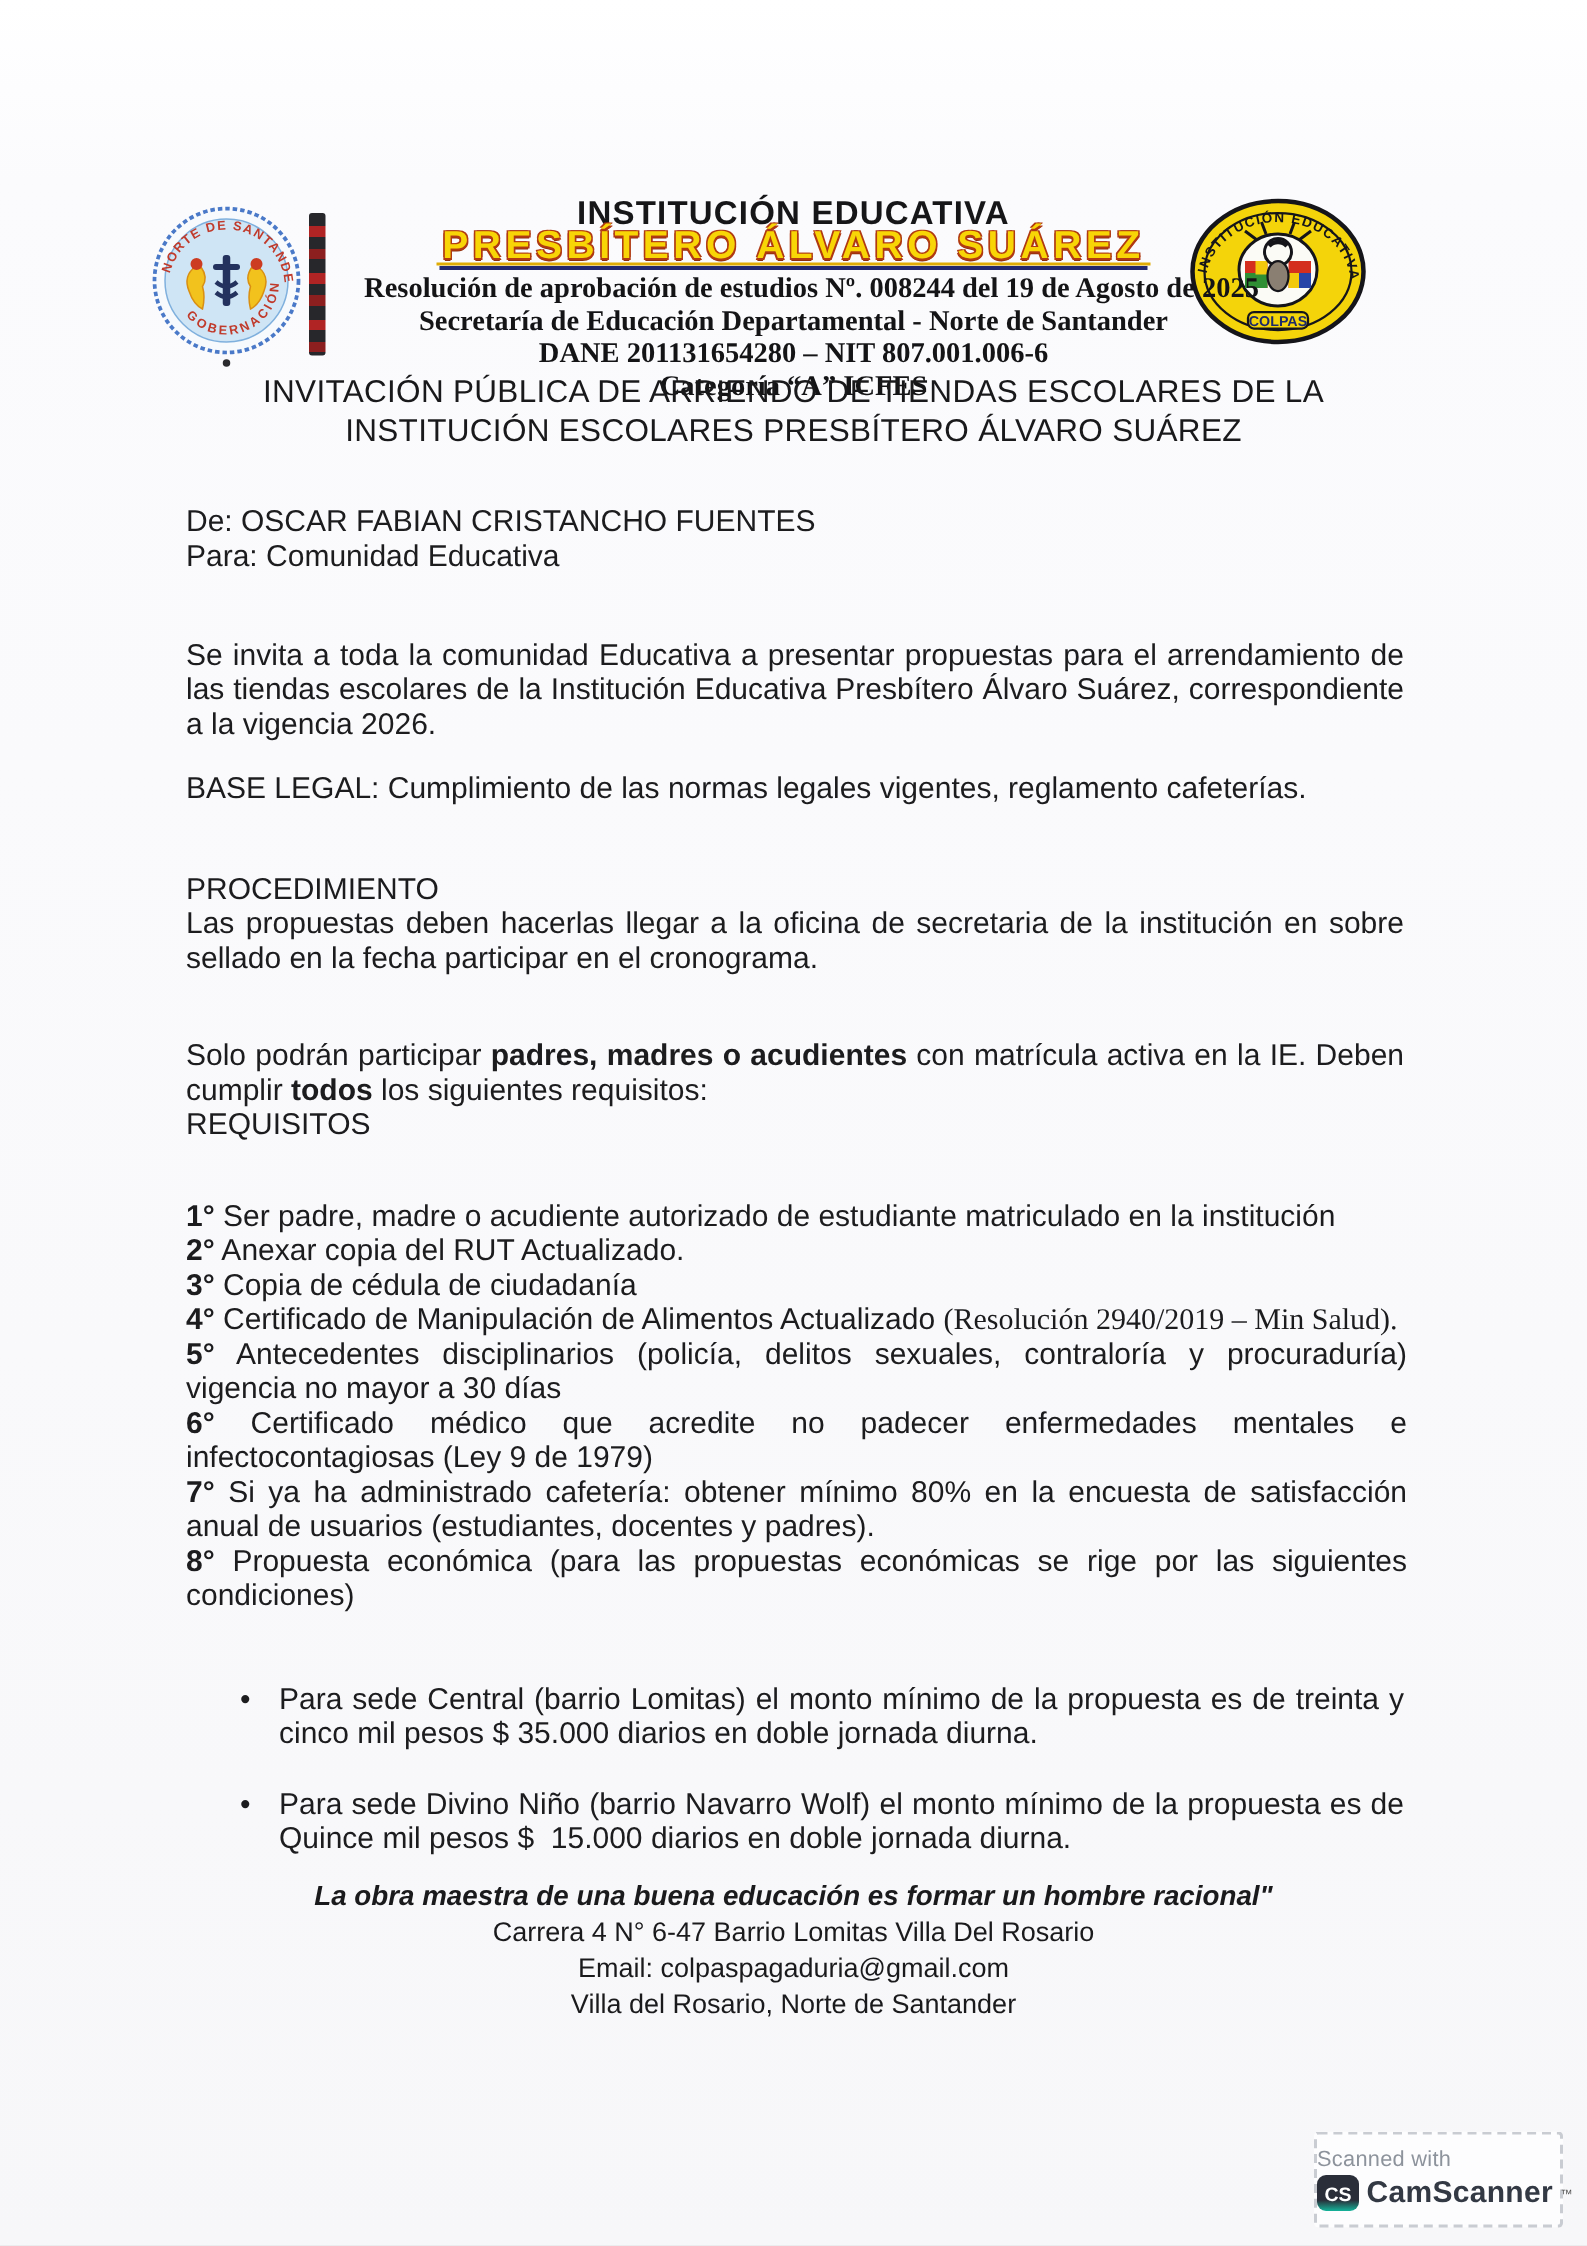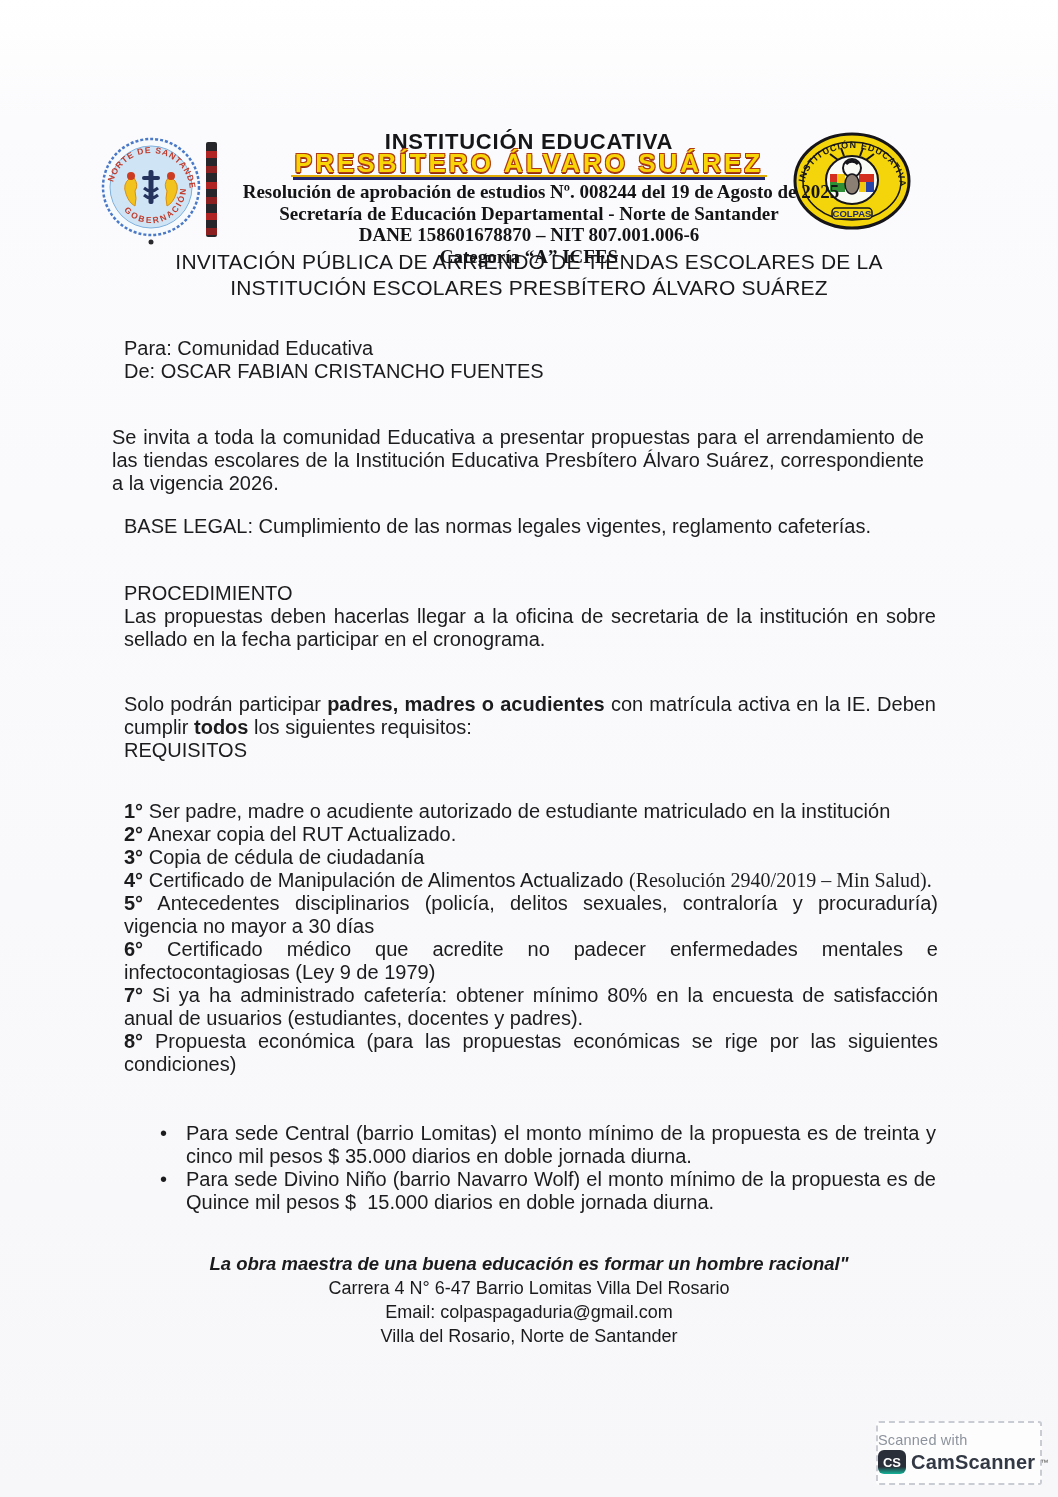--- a/index.html
+++ b/index.html
@@ -38,31 +38,31 @@
   .hdr-serif.first{margin-top:4px;margin-left:24px;}
   
   .doc-title{
     position:absolute;left:123px;top:249px;width:812px;
     text-align:center;font-size:21px;line-height:26px;color:#19191b;
     letter-spacing:.2px;
   }
   
   .body-text{font-size:20px;line-height:23px;}
   .addressee{position:absolute;left:124px;top:337px;width:812px;}
-  .intro{position:absolute;left:112px;top:426px;width:812px;text-align:justify;}
+  .intro{position:absolute;left:124px;top:426px;width:812px;text-align:justify;}
   .base-legal{position:absolute;left:124px;top:515px;width:812px;}
   .procedimiento{position:absolute;left:124px;top:582px;width:812px;text-align:justify;}
   .requisitos{position:absolute;left:124px;top:693px;width:812px;text-align:justify;}
   .req-list{position:absolute;left:124px;top:800px;width:814px;}
   .req-item{text-align:justify;}
   .req-item b{font-weight:bold;}
   .req-note{font-family:"Liberation Serif",serif;font-size:20px;}
   .bullets{position:absolute;left:124px;top:1122px;width:812px;}
   .bullet-row{display:flex;margin-top:0;}
-  .bullet-row + .bullet-row{}
+  .bullet-row + .bullet-row{margin-top:24px;}
   .bullet-dot{flex:0 0 26px;margin-left:36px;font-size:20px;line-height:23px;}
   .bullet-dot::before{content:"•";}
   .bullet-text{flex:1;text-align:justify;font-size:20px;line-height:23px;}
   
   .footer{
     position:absolute;left:0;top:1252px;width:100%;
     text-align:center;font-size:18px;line-height:24px;color:#1a1a1c;
   }
   .footer .quote{font-weight:bold;font-style:italic;font-size:18.5px;}
   
@@ -142,32 +142,32 @@
       <rect x="40" y="76" width="40" height="11" rx="4" fill="#f4d40a" stroke="#15151a" stroke-width="1.5"></rect>
       <text x="60" y="85" font-size="9.5" font-weight="bold" fill="#1d2a6b" text-anchor="middle">COLPAS</text>
     </svg>
   </div>
 
   <div class="header-center">
     <div class="inst-line1">INSTITUCIÓN EDUCATIVA</div>
     <div><span class="inst-line2">PRESBÍTERO ÁLVARO SUÁREZ</span></div>
     <div class="hdr-serif first">Resolución de aprobación de estudios Nº. 008244 del 19 de Agosto de 2025</div>
     <div class="hdr-serif">Secretaría de Educación Departamental - Norte de Santander</div>
-    <div class="hdr-serif">DANE 158601678870 – NIT 807.001.006-6</div>
+    <div class="hdr-serif">DANE 201131654280 – NIT 807.001.006-6</div>
     <div class="hdr-serif">Categoría “A” ICFES</div>
   </div>
 
   <div class="doc-title">
     <div>INVITACIÓN PÚBLICA DE ARRIENDO DE TIENDAS ESCOLARES DE LA</div>
     <div>INSTITUCIÓN ESCOLARES PRESBÍTERO ÁLVARO SUÁREZ</div>
   </div>
 
   <div class="addressee body-text">
+    <div>De: OSCAR FABIAN CRISTANCHO FUENTES</div>
     <div>Para: Comunidad Educativa</div>
-    <div>De: OSCAR FABIAN CRISTANCHO FUENTES</div>
   </div>
 
   <div class="intro body-text">Se invita a toda la comunidad Educativa a presentar propuestas para el arrendamiento de las tiendas escolares de la Institución Educativa Presbítero Álvaro Suárez, correspondiente a la vigencia 2026.</div>
 
   <div class="base-legal body-text">BASE LEGAL: Cumplimiento de las normas legales vigentes, reglamento cafeterías.</div>
 
   <div class="procedimiento body-text">
     <div>PROCEDIMIENTO</div>
     <div>Las propuestas deben hacerlas llegar a la oficina de secretaria de la institución en sobre sellado en la fecha participar en el cronograma.</div>
   </div>

